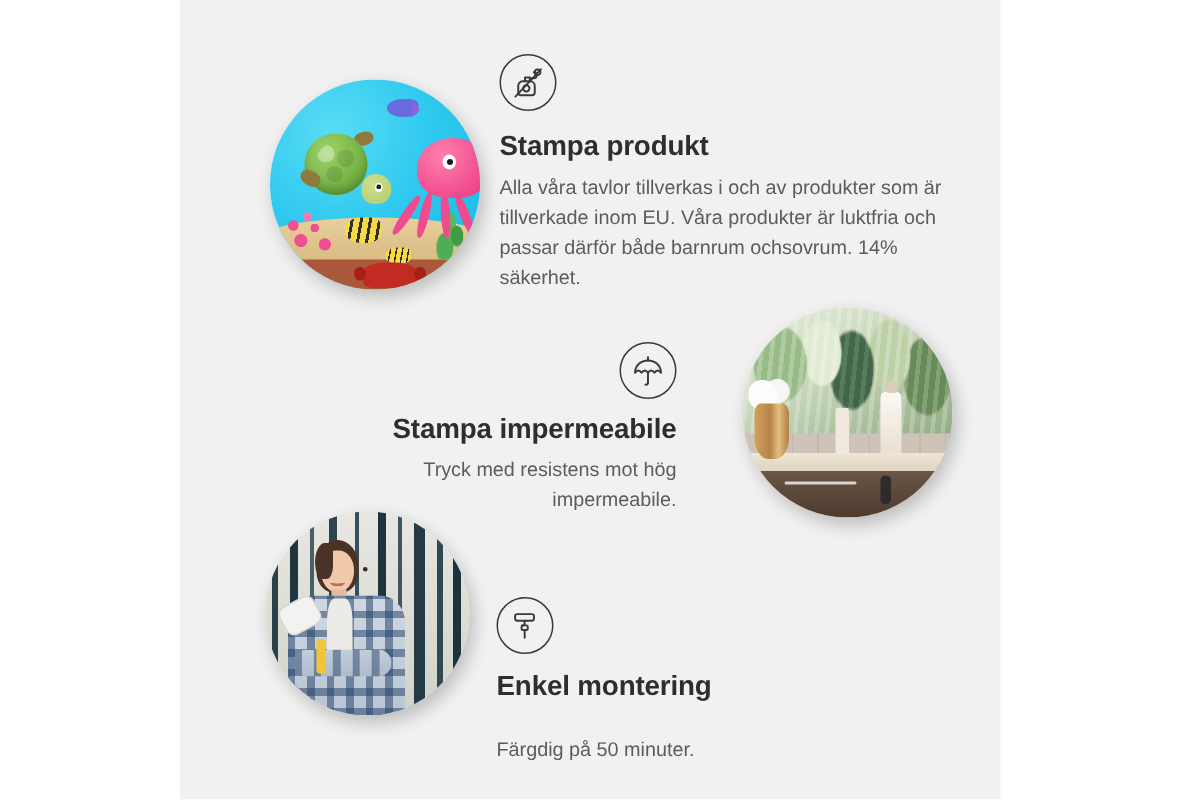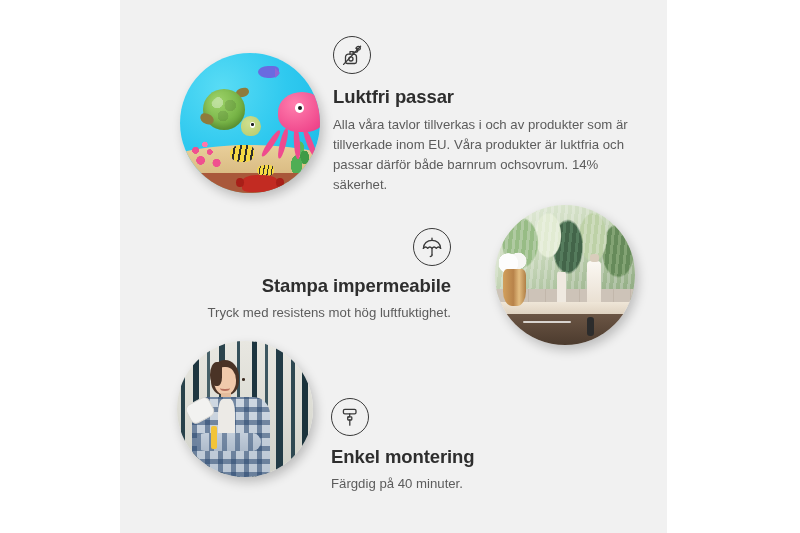--- a/index.html
+++ b/index.html
@@ -339,21 +339,21 @@
 
   
   #feature-waterproof { left: 201px; top: 228px; width: 250px; text-align:right; }
   #feature-waterproof .icon-wrap { display:flex; justify-content:flex-end; margin-bottom: 9px; }
   #feature-waterproof .ftitle { margin-bottom: 6px; }
   #feature-waterproof .fbody { font-size: 13.2px; }
 
   
   #feature-easy-mount { left: 331px; top: 398px; width: 260px; }
   #feature-easy-mount .icon-circle { margin-bottom: 10px; }
-  #feature-easy-mount .ftitle { margin-bottom: 6px; }
+  #feature-easy-mount .ftitle { margin-bottom: 22px; }
 </style>
 </head>
 <body>
 
 <div id="stage">
 
   <div class="panel"></div>
 
   <div class="photo" id="photo-underwater" style="left:180px; top:53px; width:140px; height:140px;">
     <div class="scene">
@@ -425,46 +425,46 @@
     <div class="icon-circle">
       <svg width="24" height="24" viewBox="0 0 24 24" fill="none" stroke="#3a3a3a" stroke-width="1.3" stroke-linecap="round" stroke-linejoin="round">
         <path d="M7.5 20.5h7.2c1 0 1.8-.8 1.8-1.8v-4.6c0-1.6-1.3-2.9-2.9-2.9h-5.2c-1.6 0-2.9 1.3-2.9 2.9v4.6c0 1 .8 1.8 2 1.8z"></path>
         <path d="M10 11.2V8.6h3.2v2.6"></path>
         <path d="M13.2 9.2h2.6c1.1 0 2-.9 2-2s-.9-2-2-2"></path>
         <circle cx="18.4" cy="5.2" r="1.9"></circle>
         <circle cx="10.9" cy="15.9" r="2.1"></circle>
         <line x1="3.6" y1="21.4" x2="20.6" y2="3.2"></line>
       </svg>
     </div>
-    <div class="ftitle">Luktfri passar</div>
+    <div class="ftitle">Stampa produkt</div>
     <div class="fbody">Alla våra tavlor tillverkas i och av produkter som är tillverkade inom EU. Våra produkter är luktfria och passar därför både barnrum ochsovrum. 14% säkerhet.</div>
   </div>
 
   <div class="feature" id="feature-waterproof">
     <div class="icon-wrap">
       <div class="icon-circle">
         <svg width="24" height="24" viewBox="0 0 24 24" fill="none" stroke="#3a3a3a" stroke-width="1.3" stroke-linecap="round" stroke-linejoin="round">
           <path d="M3.4 13.4c0-4.8 3.9-8.1 8.6-8.1s8.6 3.3 8.6 8.1"></path>
           <path d="M3.4 13.4c1.5-1.9 2.9-1.9 4.3 0 1.4-1.9 2.9-1.9 4.3 0 1.4-1.9 2.9-1.9 4.3 0 1.4-1.9 2.8-1.9 4.3 0"></path>
           <line x1="12" y1="13.4" x2="12" y2="20"></line>
           <path d="M12 20c0 .9-.8 1.5-1.7 1.5"></path>
           <line x1="12" y1="5.3" x2="12" y2="3.1"></line>
         </svg>
       </div>
     </div>
     <div class="ftitle">Stampa impermeabile</div>
-    <div class="fbody">Tryck med resistens mot hög luftfuktighet.</div>
+    <div class="fbody">Tryck med resistens mot hög impermeabile.</div>
   </div>
 
   <div class="feature" id="feature-easy-mount">
     <div class="icon-circle">
       <svg width="24" height="24" viewBox="0 0 24 24" fill="none" stroke="#3a3a3a" stroke-width="1.3" stroke-linecap="round" stroke-linejoin="round">
         <rect x="5.4" y="4.4" width="12.6" height="4.4" rx="1.4"></rect>
         <path d="M11.7 8.8v2.1c0 .6-.5 1.1-1.1 1.1h-.5"></path>
         <rect x="9.7" y="11.9" width="4.1" height="3.1" rx="0.7"></rect>
         <line x1="11.8" y1="15" x2="11.8" y2="20.2"></line>
       </svg>
     </div>
     <div class="ftitle">Enkel montering</div>
-    <div class="fbody">Färgdig på 40 minuter.</div>
+    <div class="fbody">Färgdig på 50 minuter.</div>
   </div>
 
 </div>
 
 </body></html>

